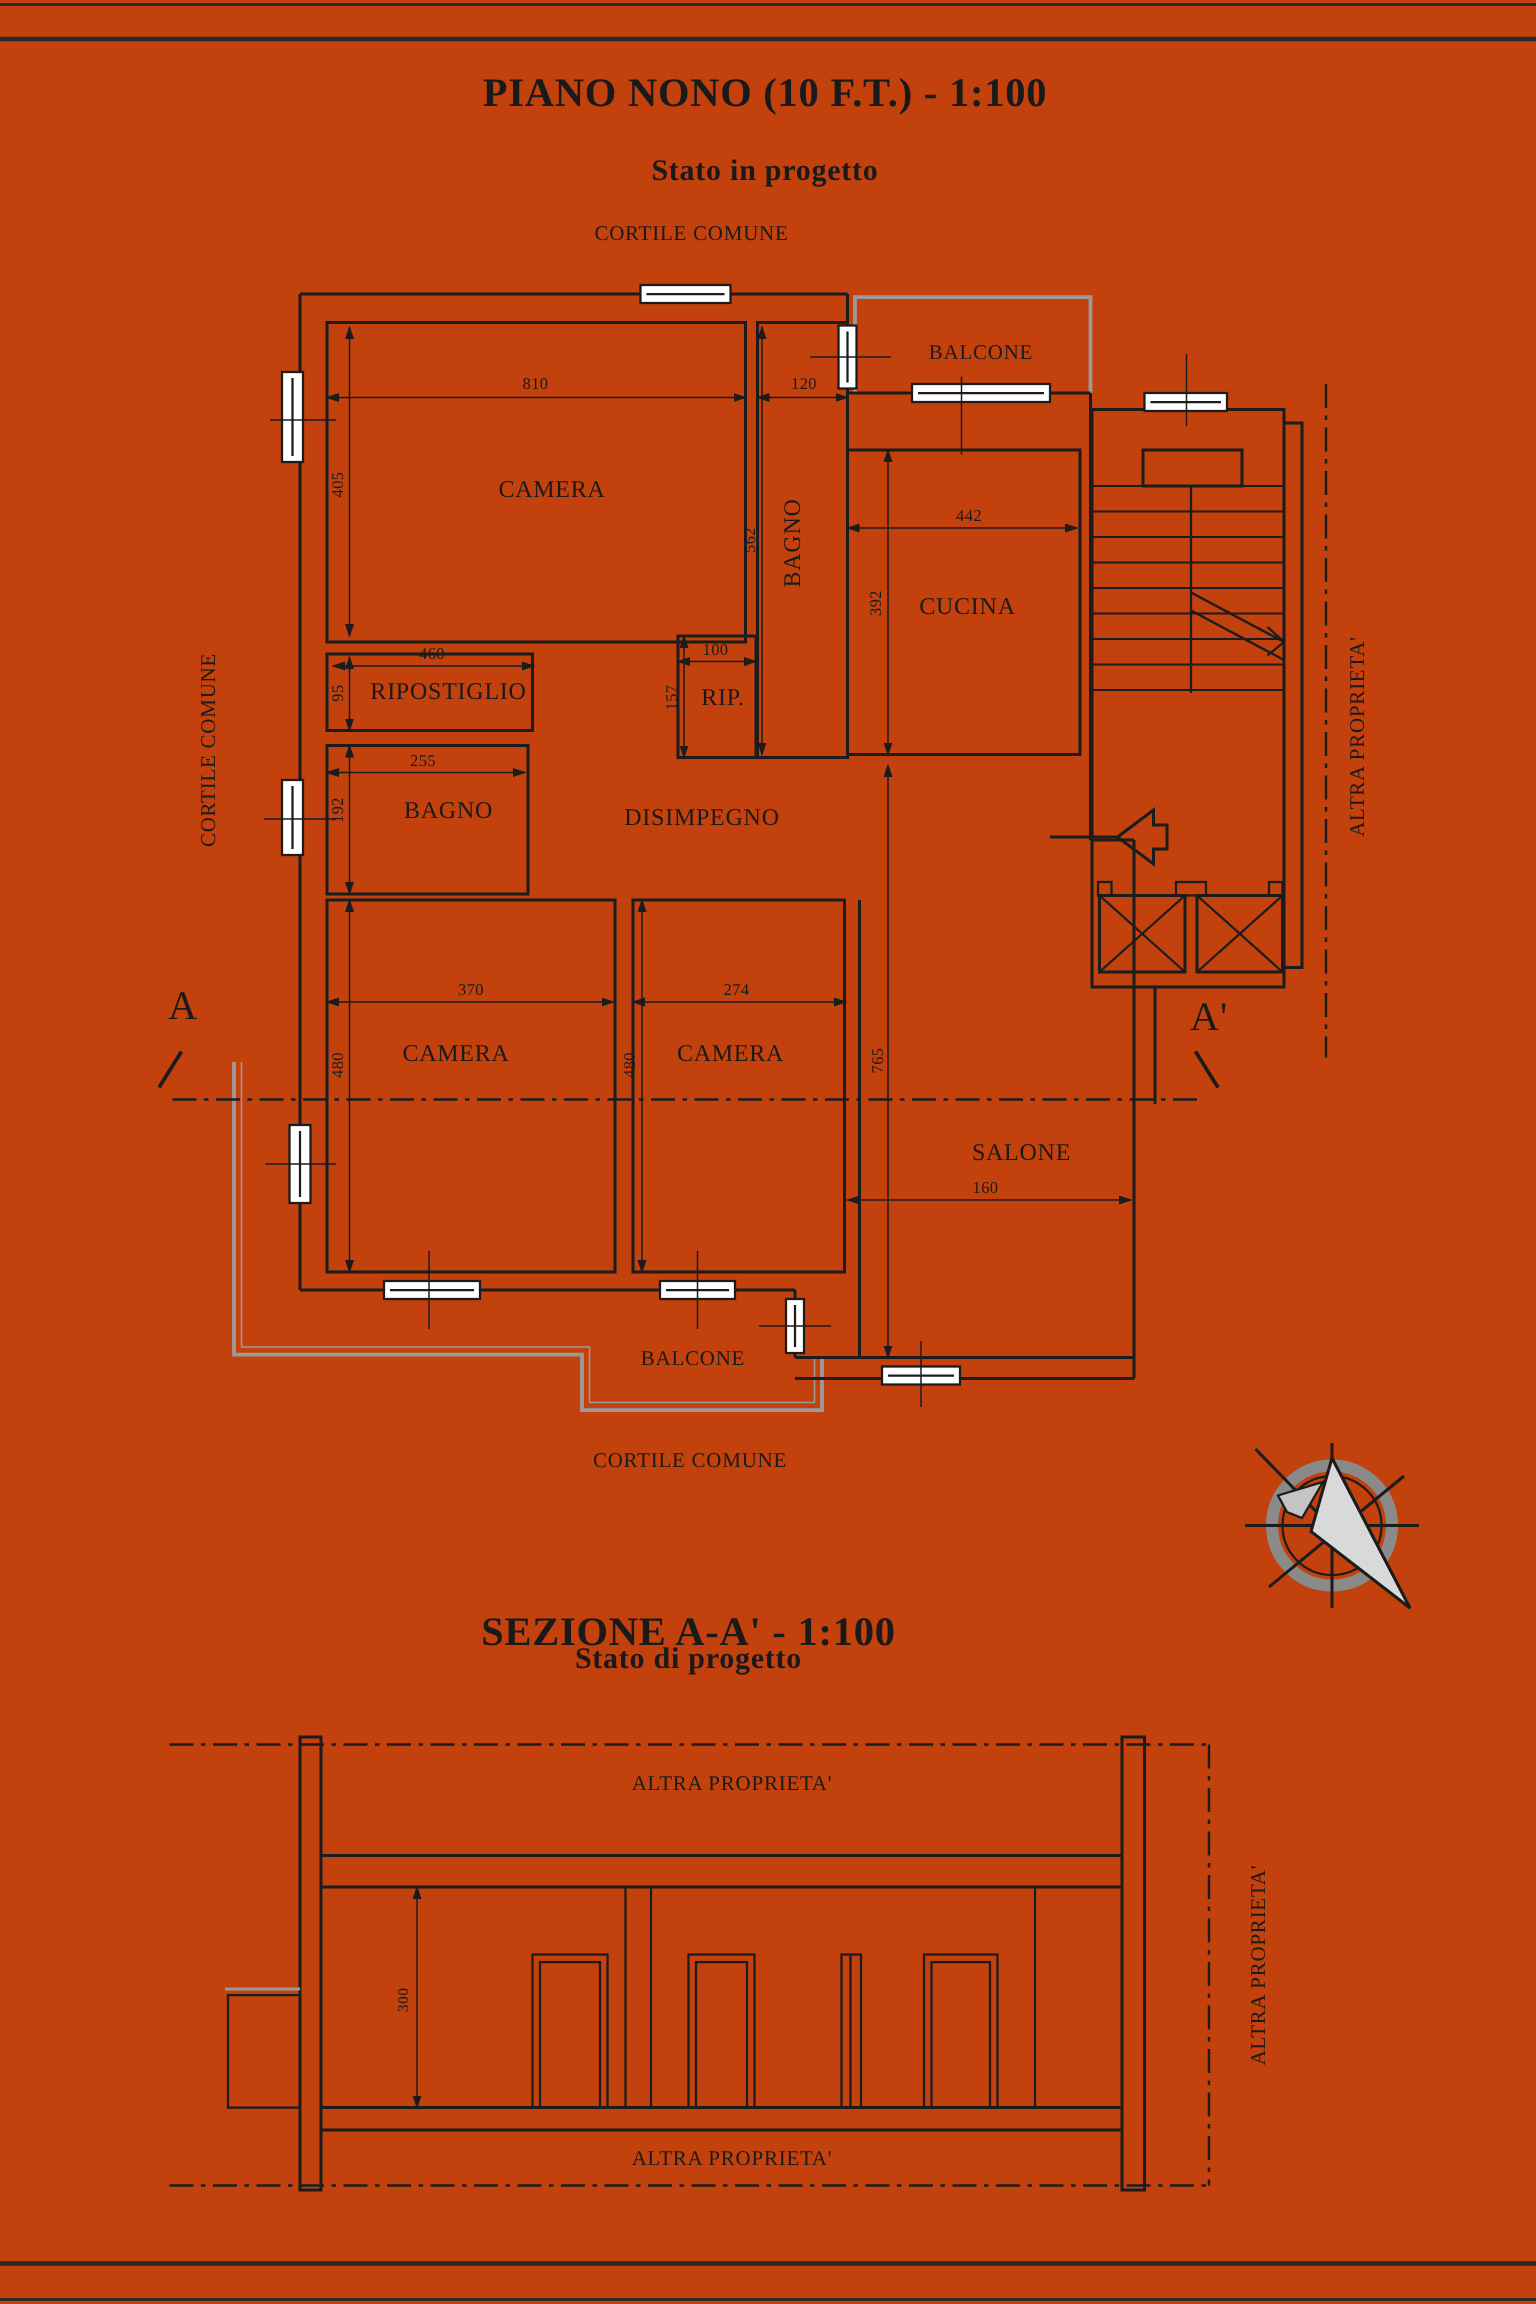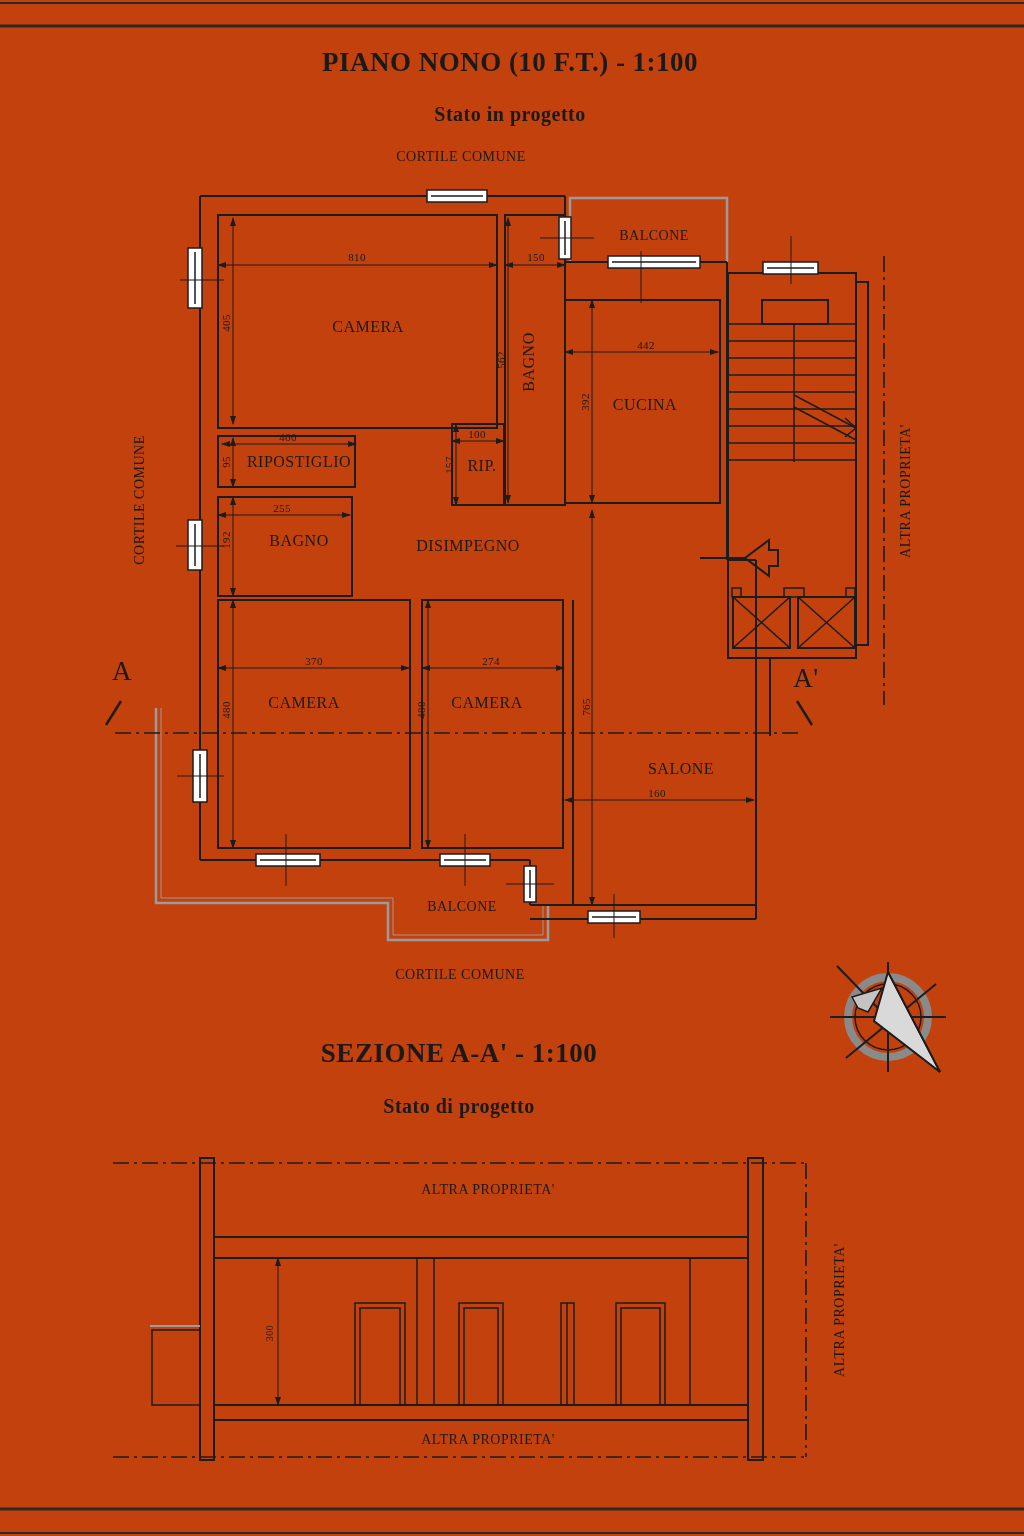--- a/index.html
+++ b/index.html
@@ -231,38 +231,38 @@
   <div class="lbl room" style="left:468px;top:546px">DISIMPEGNO</div>
   <div class="lbl room" style="left:304px;top:703px">CAMERA</div>
   <div class="lbl room" style="left:487px;top:703px">CAMERA</div>
   <div class="lbl room" style="left:681px;top:769px">SALONE</div>
   <div class="lbl ctx" style="left:462px;top:907px">BALCONE</div>
 
   <div class="lbl marker" style="left:122px;top:671px">A</div>
   <div class="lbl marker" style="left:806px;top:678px">A'</div>
 
   <div class="lbl dim" style="left:357px;top:257px">810</div>
-  <div class="lbl dim" style="left:536px;top:257px">150</div>
+  <div class="lbl dim" style="left:536px;top:257px">120</div>
   <div class="lbl dim rot" style="left:226px;top:323px">405</div>
   <div class="lbl dim rot" style="left:501px;top:360px">562</div>
   <div class="lbl dim" style="left:646px;top:345px">442</div>
   <div class="lbl dim rot" style="left:585px;top:402px">392</div>
   <div class="lbl dim" style="left:288px;top:437px">460</div>
   <div class="lbl dim rot" style="left:226px;top:462px">95</div>
   <div class="lbl dim" style="left:477px;top:434px">100</div>
   <div class="lbl dim rot" style="left:449px;top:465px">157</div>
   <div class="lbl dim" style="left:282px;top:508px">255</div>
   <div class="lbl dim rot" style="left:226px;top:540px">192</div>
   <div class="lbl dim" style="left:314px;top:661px">370</div>
   <div class="lbl dim" style="left:491px;top:661px">274</div>
   <div class="lbl dim rot" style="left:226px;top:710px">480</div>
   <div class="lbl dim rot" style="left:421px;top:710px">480</div>
   <div class="lbl dim rot" style="left:586px;top:707px">765</div>
   <div class="lbl dim" style="left:657px;top:793px">160</div>
 
-  <div class="lbl title1" style="left:459px;top:1053px">SEZIONE A-A' - 1:100</div>
+  <div class="lbl title1" style="left:459px;top:1088px">SEZIONE A-A' - 1:100</div>
   <div class="lbl title2" style="left:459px;top:1106px">Stato di progetto</div>
   <div class="lbl ctx" style="left:488px;top:1190px">ALTRA PROPRIETA'</div>
   <div class="lbl ctx" style="left:488px;top:1440px">ALTRA PROPRIETA'</div>
   <div class="lbl ctx rot" style="left:840px;top:1310px">ALTRA PROPRIETA'</div>
   <div class="lbl dim-s rot" style="left:270px;top:1333px">300</div>
 
 </div>
 
 </body></html>

